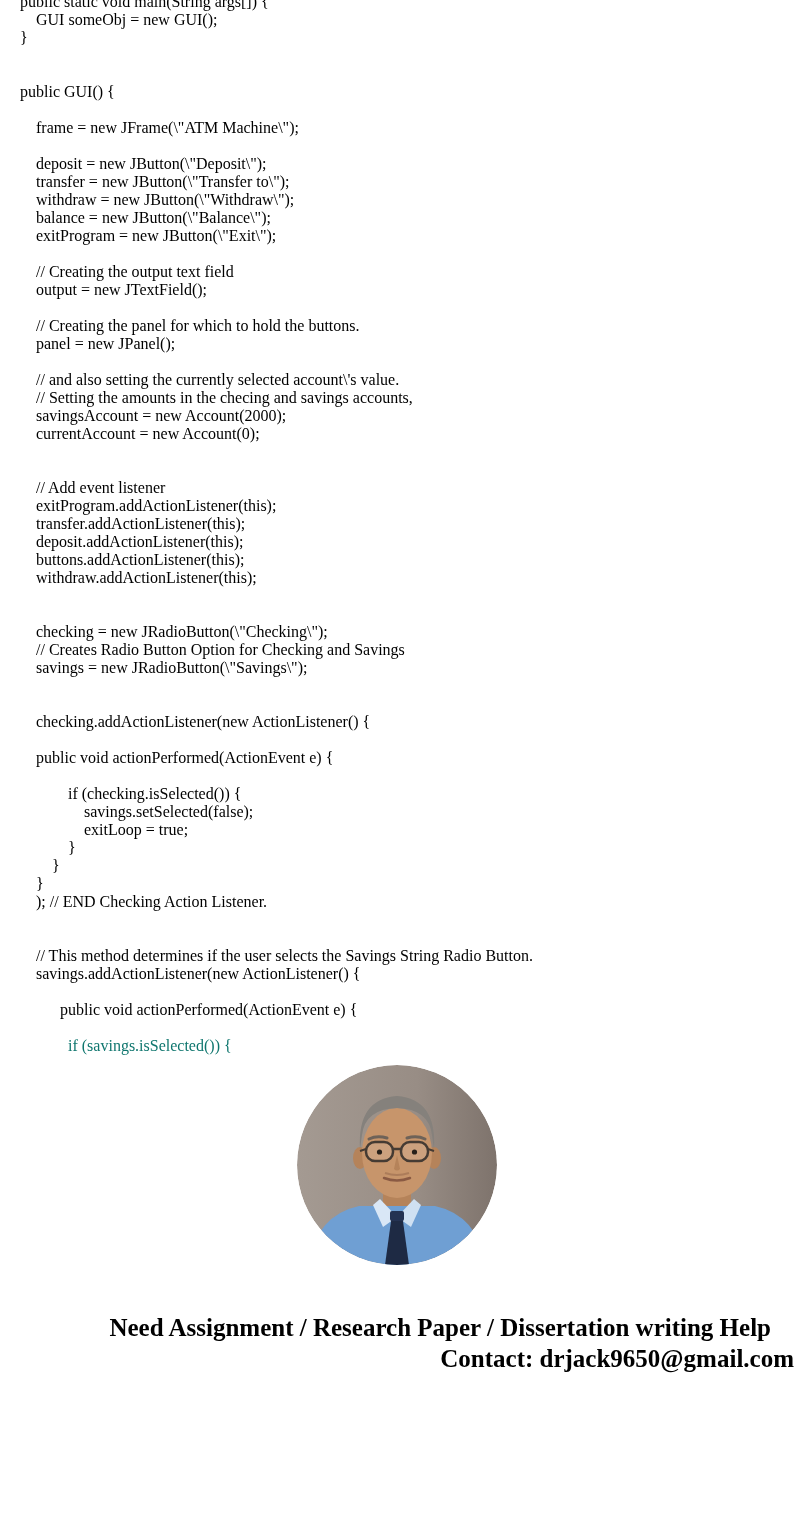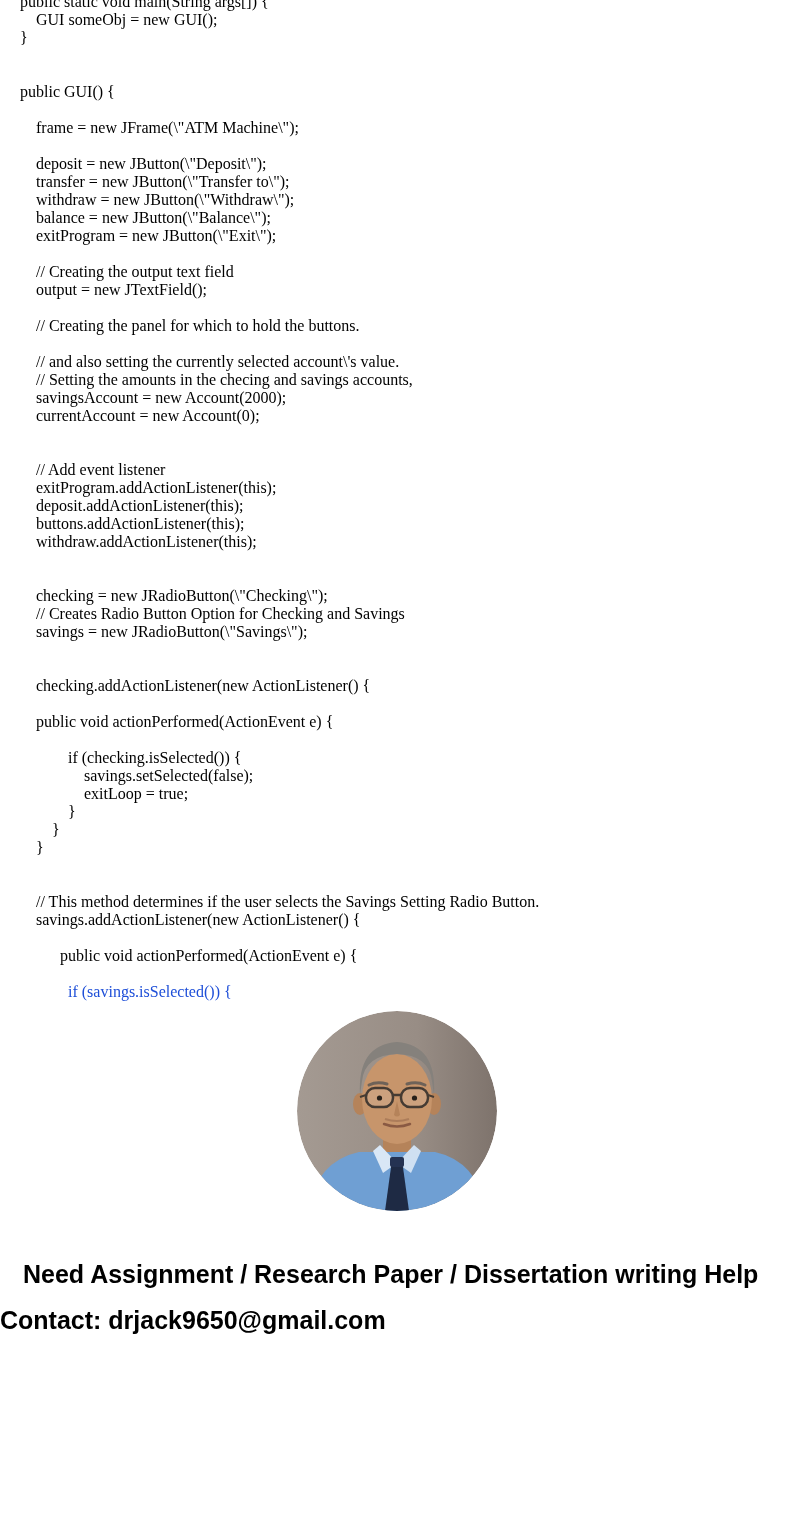--- a/index.html
+++ b/index.html
@@ -24,51 +24,51 @@
     font-size: 16px;
     line-height: 18px;
     color: #000000;
   }
   .code-line {
     white-space: pre;
     min-height: 18px;
   }
   
   .code-line:last-child {
-    color: #1d4ed8;
+    color: #0f766e;
   }
   
   .avatar-wrap {
     margin-top: 10px;
     display: flex;
     justify-content: center;
   }
   .avatar {
     width: 200px;
     height: 200px;
     border-radius: 50%;
     overflow: hidden;
     flex: 0 0 auto;
   }
   
   .footer {
     margin-top: 48px;
-    text-align: left;
-    font-family: Liberation Sans, sans-serif;
+    text-align: right;
+    font-family: Liberation Serif, serif;
     font-weight: bold;
     font-size: 25px;
     line-height: 30px;
     color: #000000;
   }
   .footer .heading {
     max-width: 748px;
     margin: 0 auto;
   }
   .footer .contact {
-    margin: 16px auto;
+    margin: 1px auto;
   }
 </style>
 </head>
 <body>
 
 <div class="page">
 
   <div class="code">
       <div class="code-line">public static void main(String args[]) {</div>
       <div class="code-line">    GUI someObj = new GUI();</div>
@@ -82,52 +82,55 @@
       <div class="code-line">    deposit = new JButton(\"Deposit\");</div>
       <div class="code-line">    transfer = new JButton(\"Transfer to\");</div>
       <div class="code-line">    withdraw = new JButton(\"Withdraw\");</div>
       <div class="code-line">    balance = new JButton(\"Balance\");</div>
       <div class="code-line">    exitProgram = new JButton(\"Exit\");</div>
       <div class="code-line"></div>
       <div class="code-line">    // Creating the output text field</div>
       <div class="code-line">    output = new JTextField();</div>
       <div class="code-line"></div>
       <div class="code-line">    // Creating the panel for which to hold the buttons.</div>
+      <div class="code-line">    panel = new JPanel();</div>
       <div class="code-line"></div>
       <div class="code-line">    // and also setting the currently selected account\'s value.</div>
       <div class="code-line">    // Setting the amounts in the checing and savings accounts,</div>
       <div class="code-line">    savingsAccount = new Account(2000);</div>
       <div class="code-line">    currentAccount = new Account(0);</div>
       <div class="code-line"></div>
       <div class="code-line"></div>
       <div class="code-line">    // Add event listener</div>
       <div class="code-line">    exitProgram.addActionListener(this);</div>
+      <div class="code-line">    transfer.addActionListener(this);</div>
       <div class="code-line">    deposit.addActionListener(this);</div>
       <div class="code-line">    buttons.addActionListener(this);</div>
       <div class="code-line">    withdraw.addActionListener(this);</div>
       <div class="code-line"></div>
       <div class="code-line"></div>
       <div class="code-line">    checking = new JRadioButton(\"Checking\");</div>
       <div class="code-line">    // Creates Radio Button Option for Checking and Savings</div>
       <div class="code-line">    savings = new JRadioButton(\"Savings\");</div>
       <div class="code-line"></div>
       <div class="code-line"></div>
       <div class="code-line">    checking.addActionListener(new ActionListener() {</div>
       <div class="code-line"></div>
       <div class="code-line">    public void actionPerformed(ActionEvent e) {</div>
       <div class="code-line"></div>
       <div class="code-line">            if (checking.isSelected()) {</div>
       <div class="code-line">                savings.setSelected(false);</div>
       <div class="code-line">                exitLoop = true;</div>
       <div class="code-line">            }</div>
       <div class="code-line">        }</div>
       <div class="code-line">    }</div>
+      <div class="code-line">    ); // END Checking Action Listener.</div>
       <div class="code-line"></div>
       <div class="code-line"></div>
-      <div class="code-line">    // This method determines if the user selects the Savings Setting Radio Button.</div>
+      <div class="code-line">    // This method determines if the user selects the Savings String Radio Button.</div>
       <div class="code-line">    savings.addActionListener(new ActionListener() {</div>
       <div class="code-line"></div>
       <div class="code-line">          public void actionPerformed(ActionEvent e) {</div>
       <div class="code-line"></div>
       <div class="code-line">            if (savings.isSelected()) {</div>
     </div>
 
   <div class="avatar-wrap">
     <div class="avatar" title="elderly man with glasses wearing a light blue shirt and dark tie">
       <svg viewBox="0 0 200 200" width="200" height="200" aria-hidden="true">

